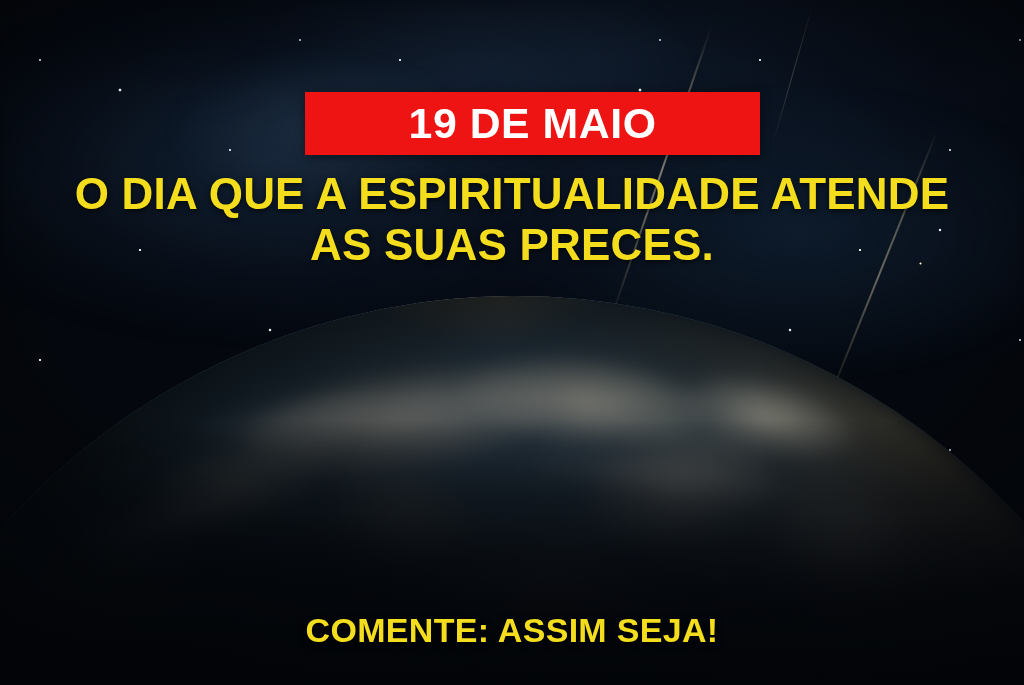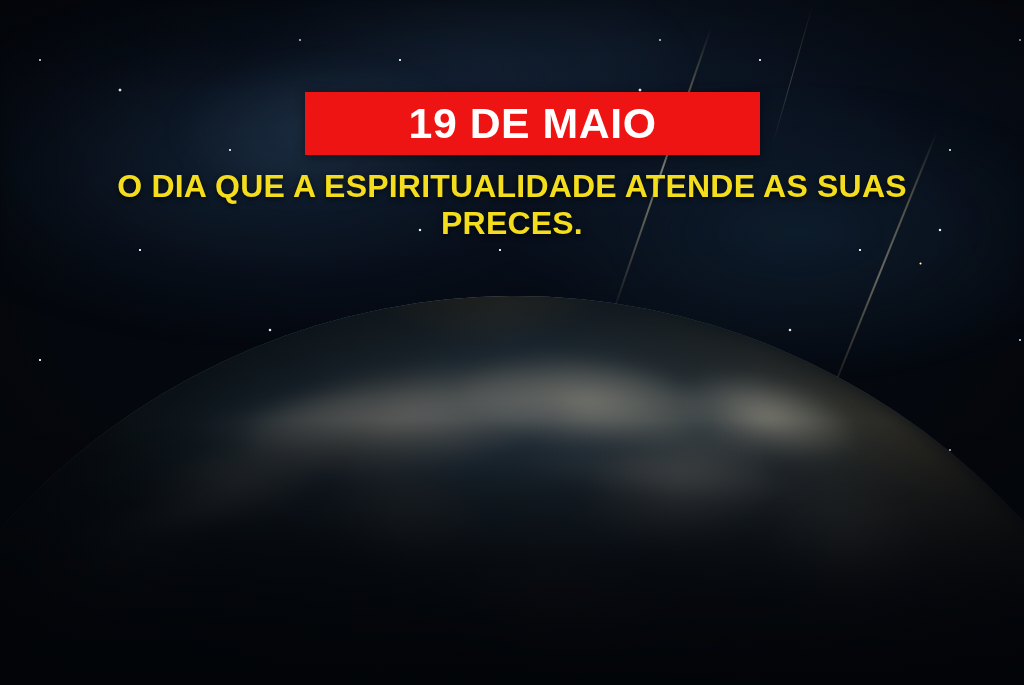--- a/index.html
+++ b/index.html
@@ -266,21 +266,21 @@
     white-space:nowrap;
     font-family:"Liberation Sans", sans-serif;
     transform:scaleX(1.02);
   }
 
   .headline{
     position:absolute;
     left:0; right:0; top:168px;
     text-align:center;
     color:#f4dd1c;
-    font-size:32px;
+    font-size:44px;
     font-weight:700;
     line-height:1.16;
     letter-spacing:.2px;
     padding:0 48px;
     text-shadow:0 2px 5px rgba(0,0,0,.65);
     font-family:"Liberation Sans", sans-serif;
   }
 
   .body-copy{
     position:absolute;
@@ -359,15 +359,16 @@
 
   <div class="content">
 
     <div class="date-banner">
       <span class="date-banner-text">19 DE MAIO</span>
     </div>
 
     <h1 class="headline">O DIA QUE A ESPIRITUALIDADE ATENDE AS SUAS PRECES.</h1>
 
 
+    <div class="cta">COMENTE: ASSIM SEJA!</div>
 
   </div>
 </div>
 
 </body></html>

